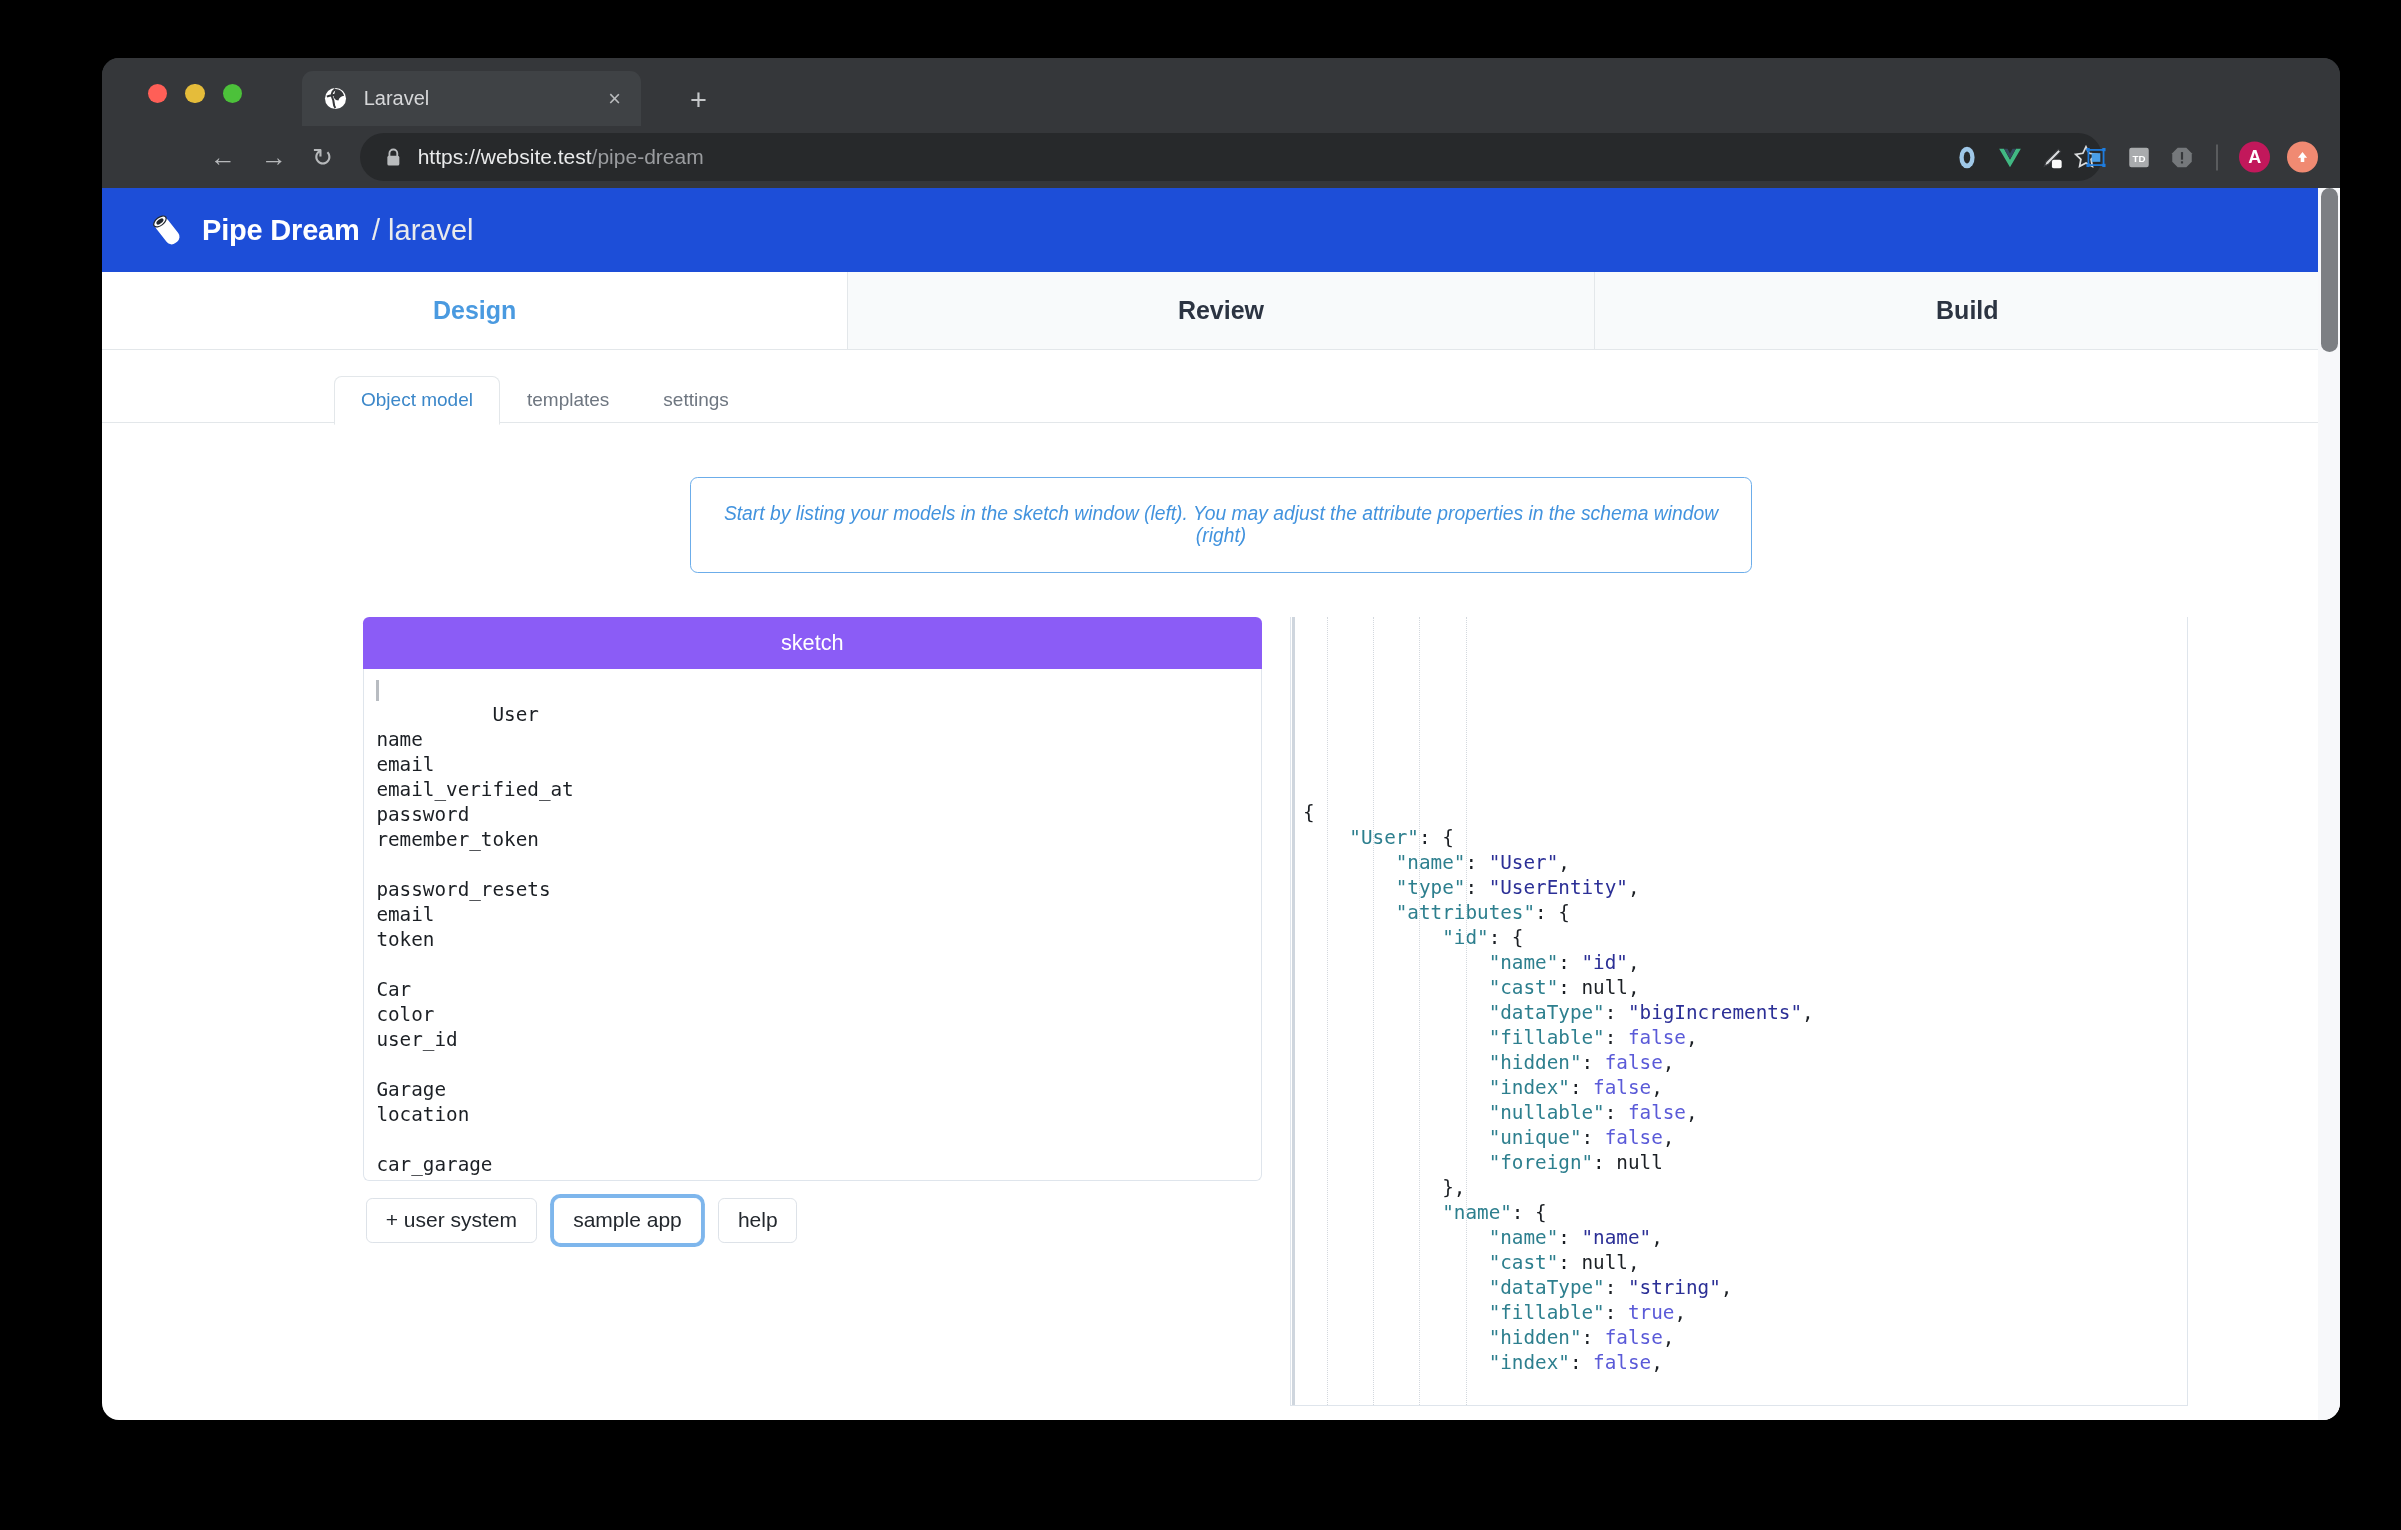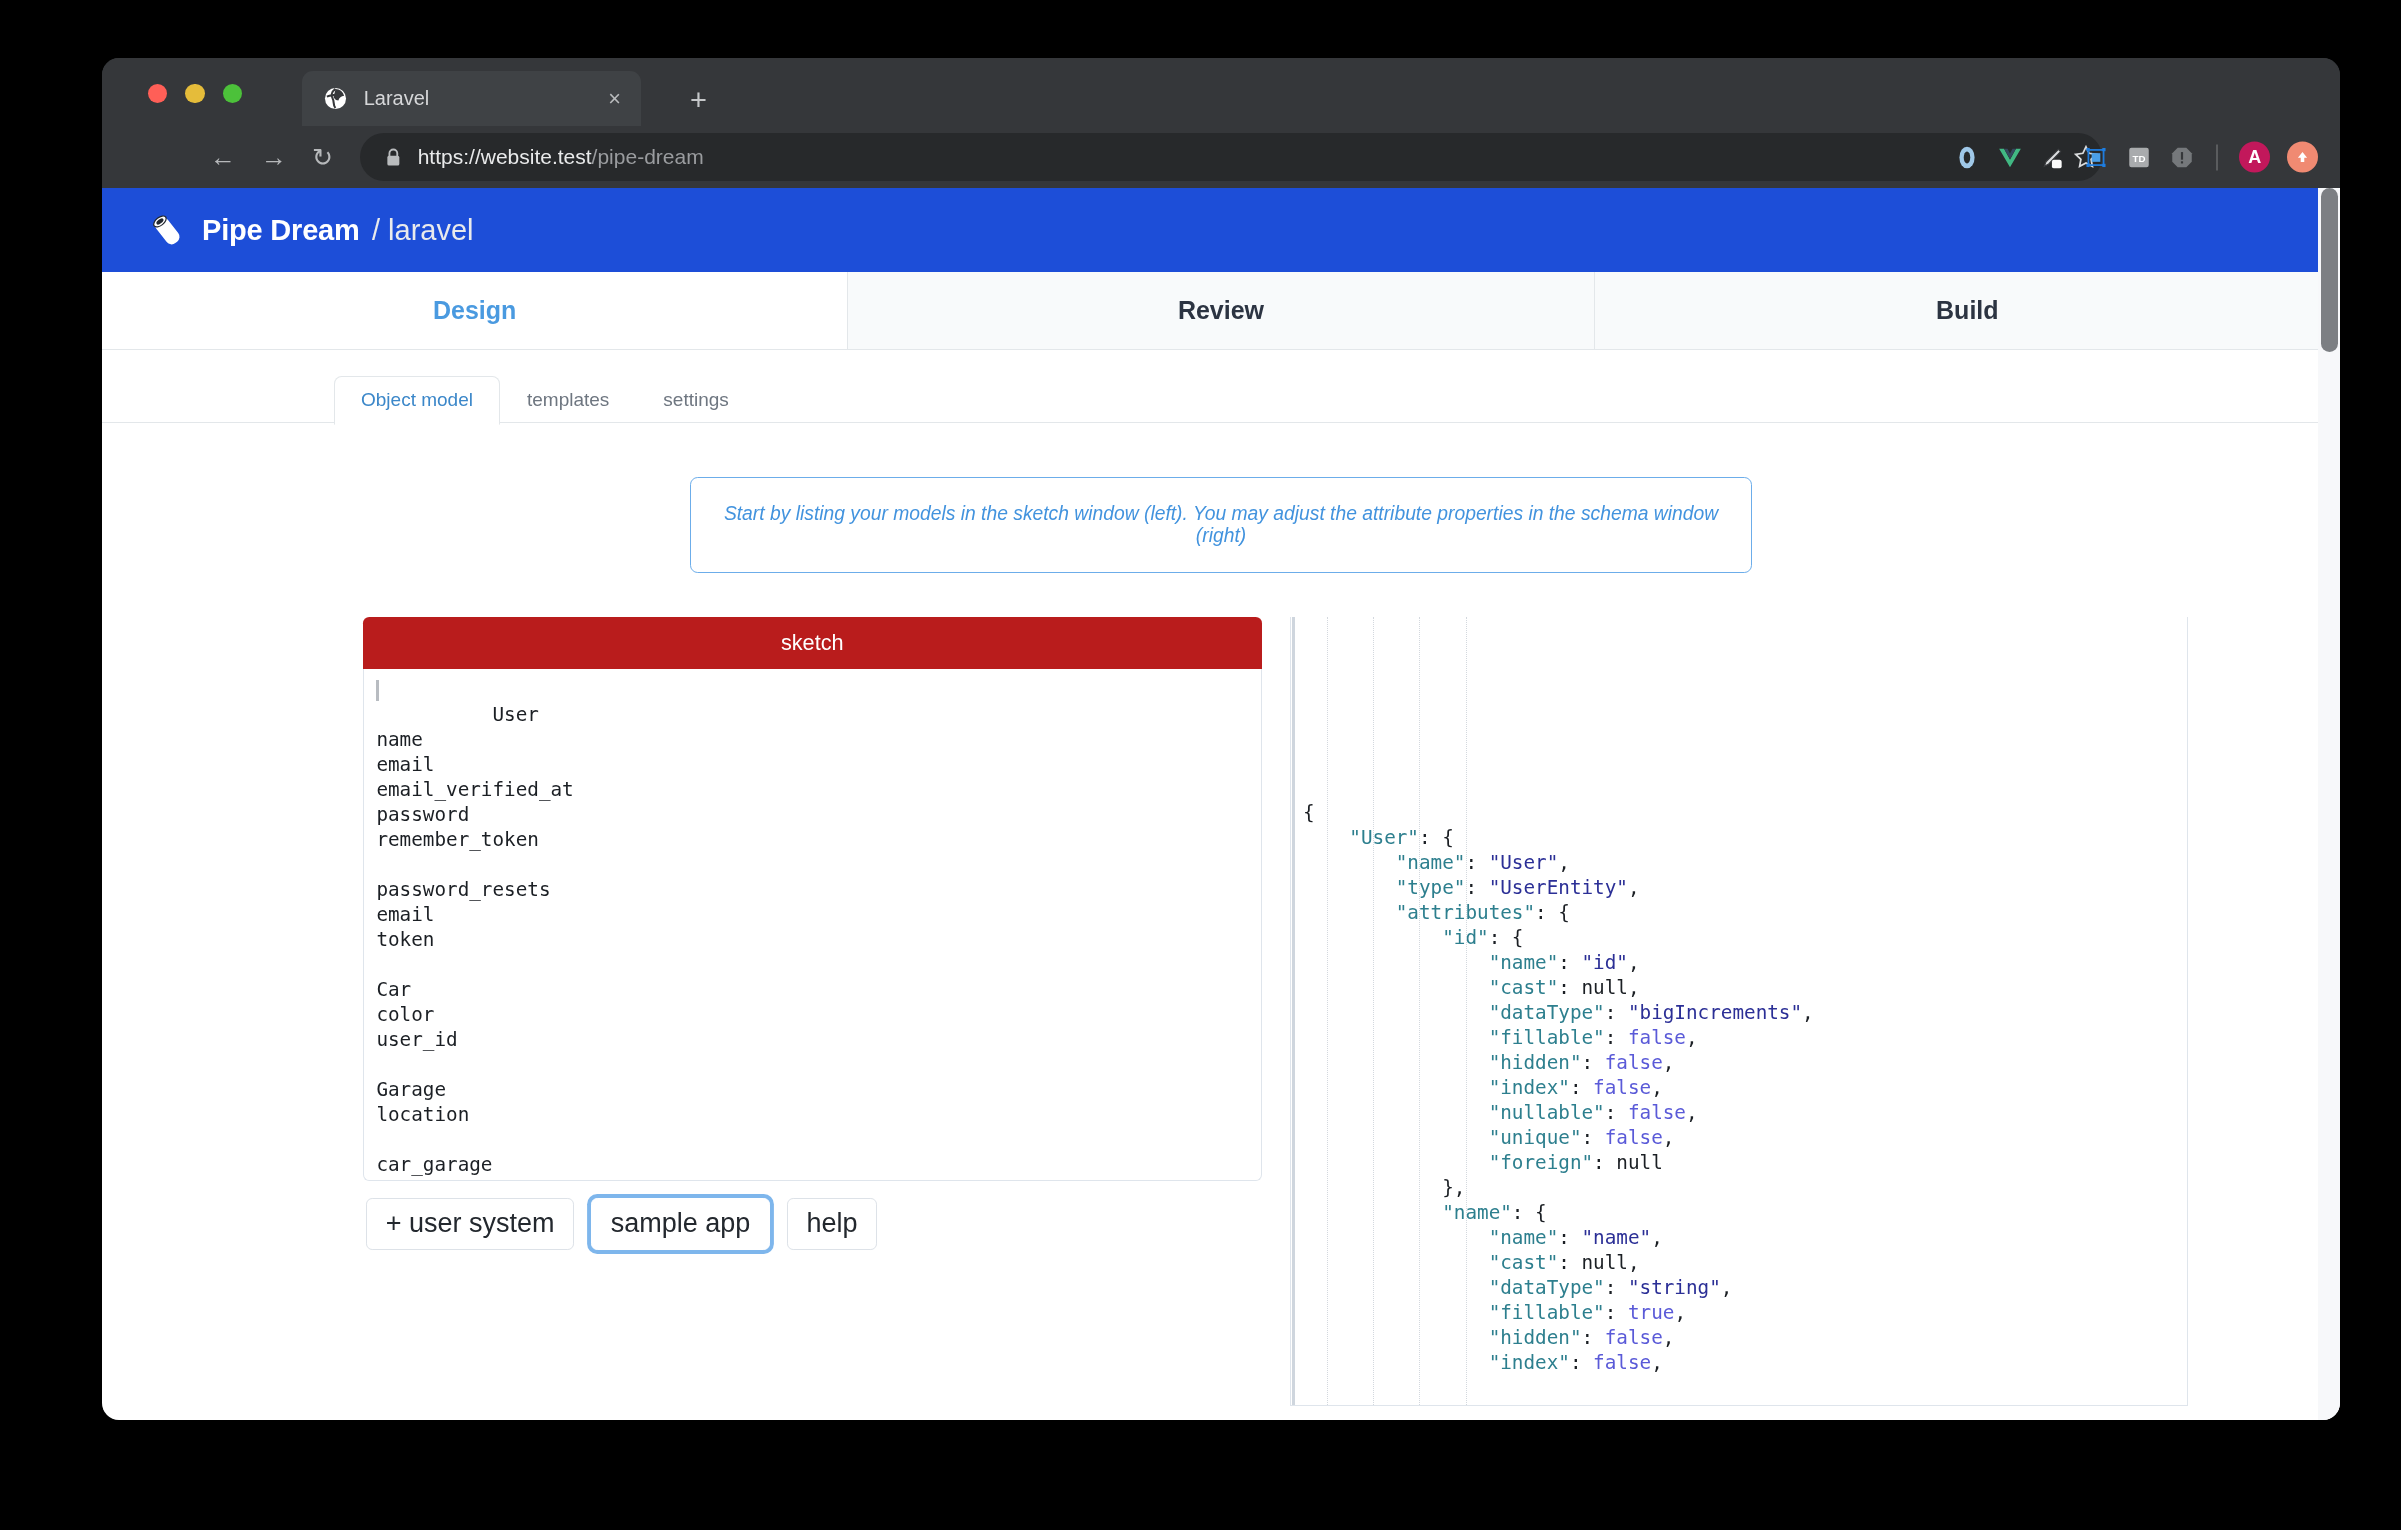--- a/index.html
+++ b/index.html
@@ -291,21 +291,21 @@
 
   .panel-header {
     height: 52px;
     display: flex;
     align-items: center;
     justify-content: center;
     font-size: 21.7px;
     border-radius: 6.2px 6.2px 0 0;
   }
   .panel-header.sketch {
-    background: #b91c1c;
+    background: #8b5cf6;
     color: #ffffff;
   }
   .panel-header.schema {
     background: #eef2f6;
     color: #1c2430;
     border: 1.5px solid #dfe5ec;
     border-bottom: none;
     box-sizing: border-box;
   }
 
@@ -360,21 +360,21 @@
     display: flex;
     gap: 17px;
     margin-top: 17px;
     padding-left: 3.1px;
   }
   .sk-btn {
     background: #ffffff;
     border: 1.5px solid #dde2e8;
     border-radius: 6.2px;
     padding: 9.3px 18.6px;
-    font-size: 27px;
+    font-size: 21px;
     color: #23282e;
     cursor: pointer;
     font-family: "Liberation Sans", sans-serif;
   }
   .sk-btn.focused {
     border-color: #ffffff;
     box-shadow: 0 0 0 3.9px #7eb6ec;
   }
 
   

